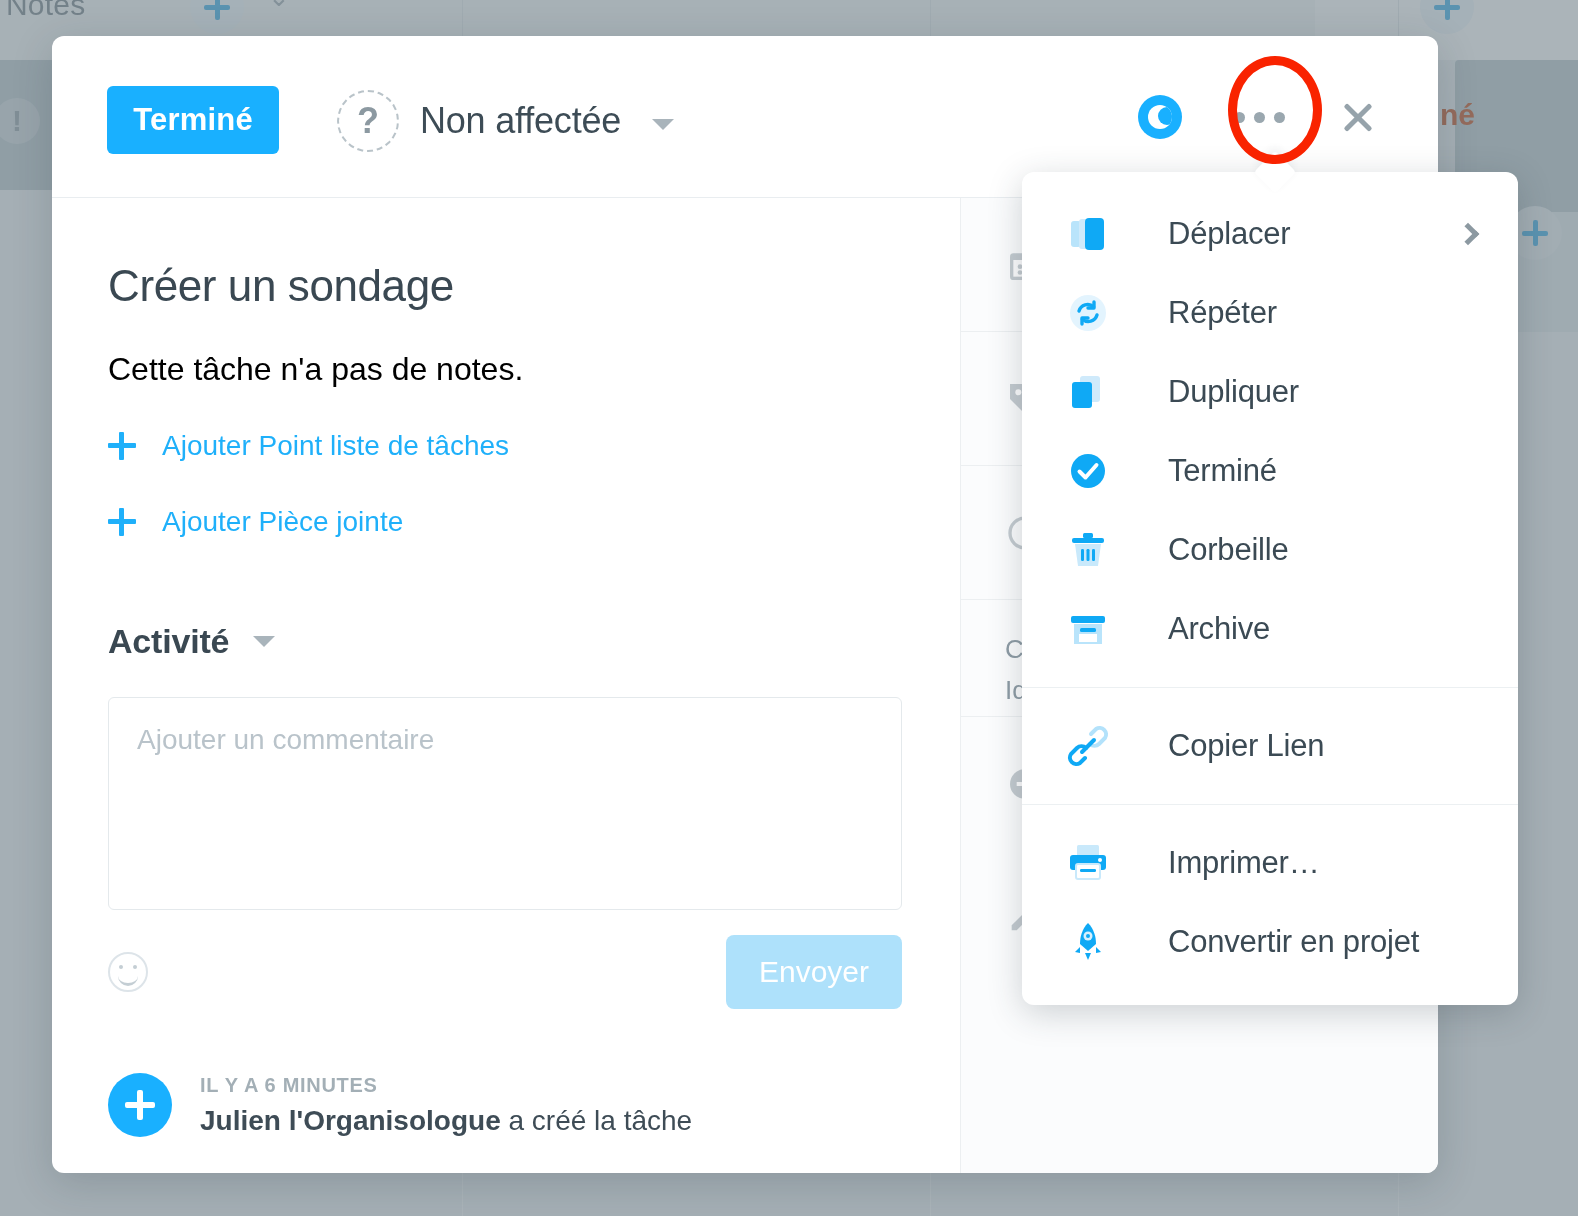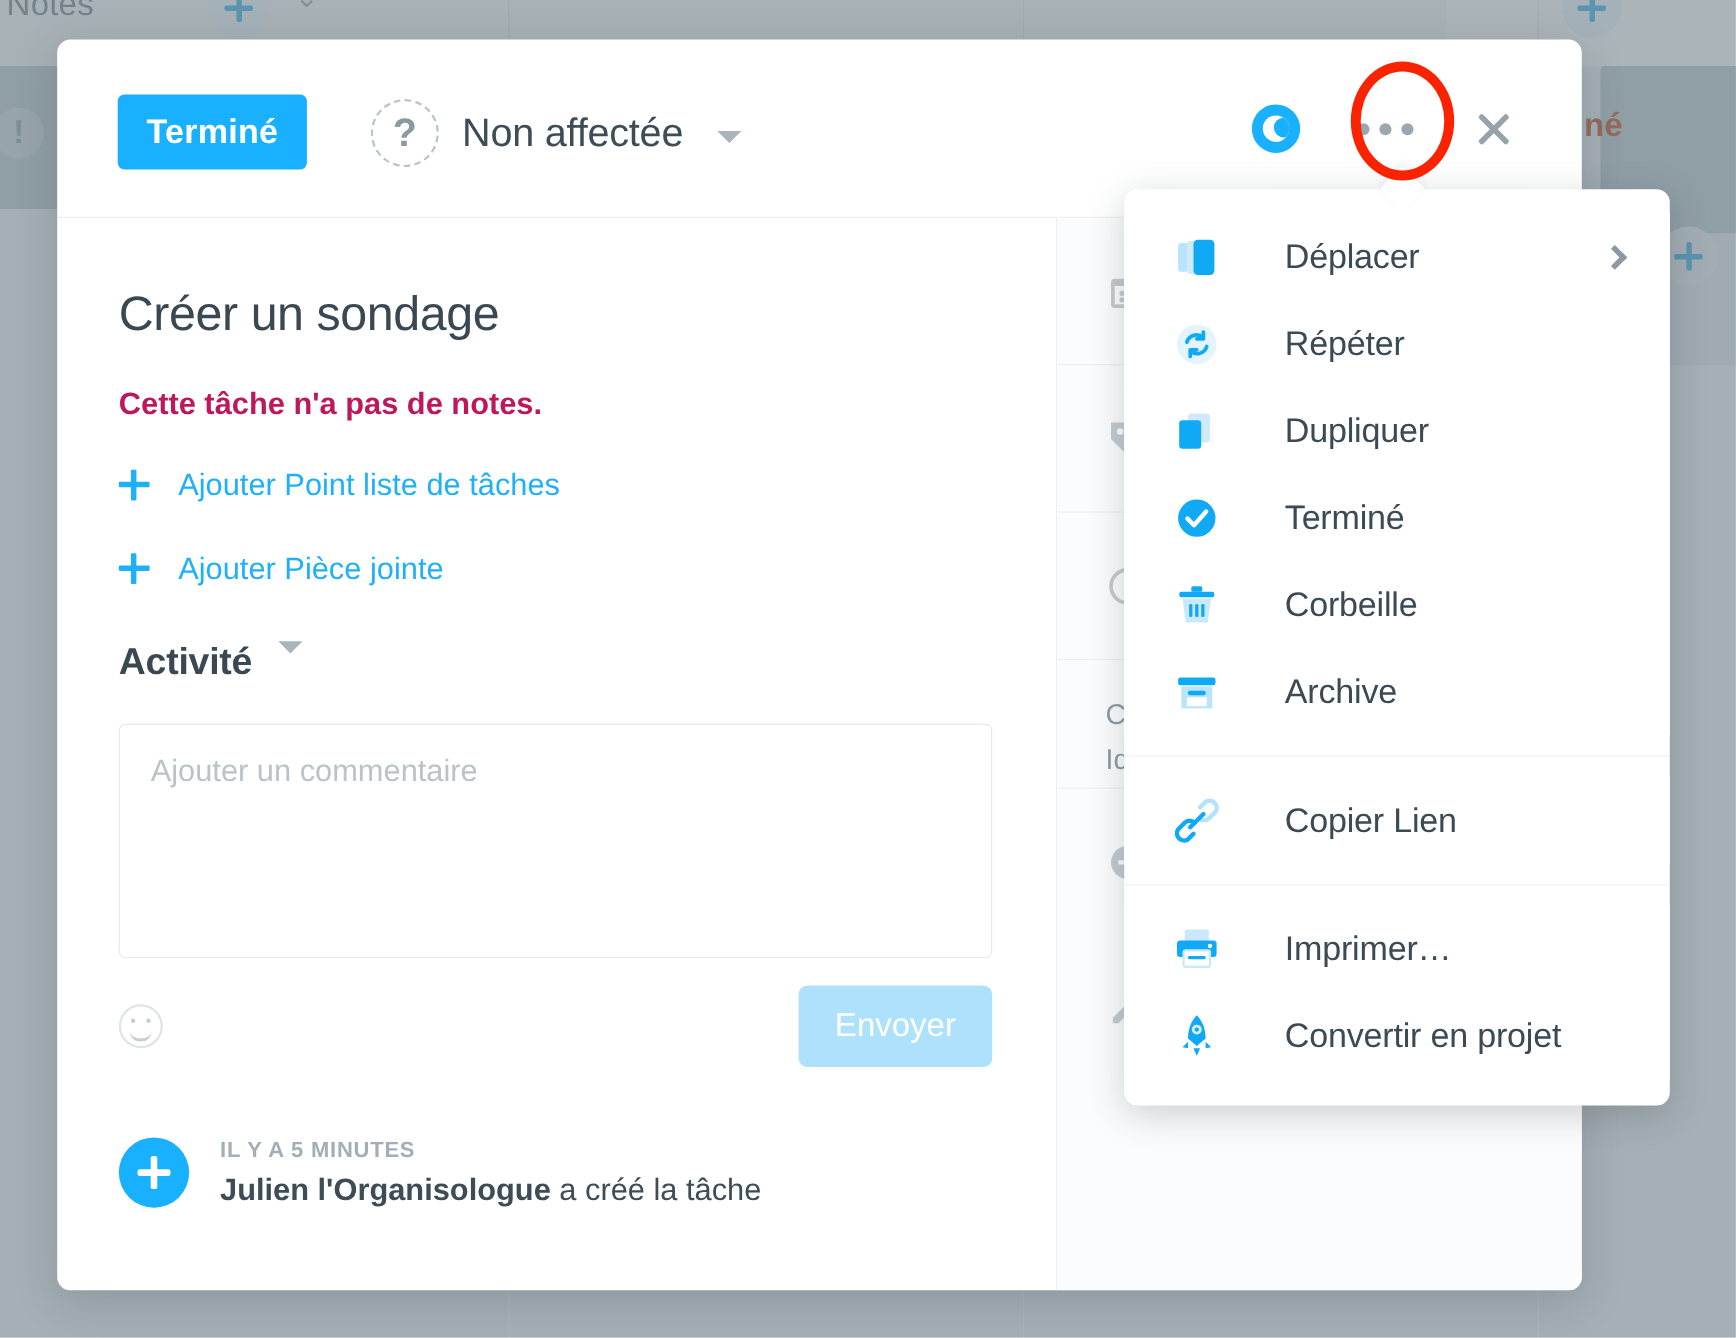--- a/index.html
+++ b/index.html
@@ -162,41 +162,41 @@
   
   .modal-body { display: flex; height: 975px; }
   .detail-pane {
     width: 908px; padding: 63px 0 0 56px;
     position: relative;
   }
   .task-title {
     font-size: 44px; color: #3a4852; font-weight: 400; letter-spacing: -.4px;
   }
   .task-notes {
-    margin-top: 40px; font-size: 28px; color: #be185d; font-weight: 700;
+    margin-top: 40px; font-size: 32px; color: #000000; font-weight: 400;
   }
   .add-link {
     margin-top: 42px;
     display: flex; align-items: center; gap: 26px;
     color: #1fb0fa; font-size: 28px; cursor: pointer; width: fit-content;
   }
   .plus-glyph {
     position: relative; width: 28px; height: 28px; flex: 0 0 28px;
   }
   .plus-glyph::before {
     content: ""; position: absolute; left: 0; top: 11px;
     width: 28px; height: 5px; background: #1fb0fa; border-radius: 1px;
   }
   .plus-glyph::after {
     content: ""; position: absolute; left: 11px; top: 0;
     width: 5px; height: 28px; background: #1fb0fa; border-radius: 1px;
   }
   .activity-head {
-    margin-top: 50px;
-    display: flex; align-items: flex-start; gap: 14px;
+    margin-top: 84px;
+    display: flex; align-items: center; gap: 14px;
   }
   .activity-title {
     font-size: 34px; color: #3a4852; font-weight: 700; letter-spacing: -.2px;
   }
   .comment-box {
     margin-top: 36px;
     width: 794px; height: 213px;
     border: 1px solid #e4e9ec; border-radius: 6px;
     padding: 26px 28px;
     background: #fff;
@@ -396,21 +396,21 @@
       </div>
 
       <div class="comment-tools">
         <div class="emoji-btn"></div>
         <button class="btn-send">Envoyer</button>
       </div>
 
       <div class="activity-entry">
         <div class="entry-avatar"></div>
         <div>
-          <div class="entry-time">IL Y A 5 MINUTES</div>
+          <div class="entry-time">IL Y A 6 MINUTES</div>
           <div class="entry-text">
             <b>Julien l'Organisologue</b><span> a créé la tâche</span>
           </div>
         </div>
       </div>
     </div>
 
     <div class="meta-rail">
       <div class="meta-row">
         <svg class="meta-icon" viewBox="0 0 24 24">

